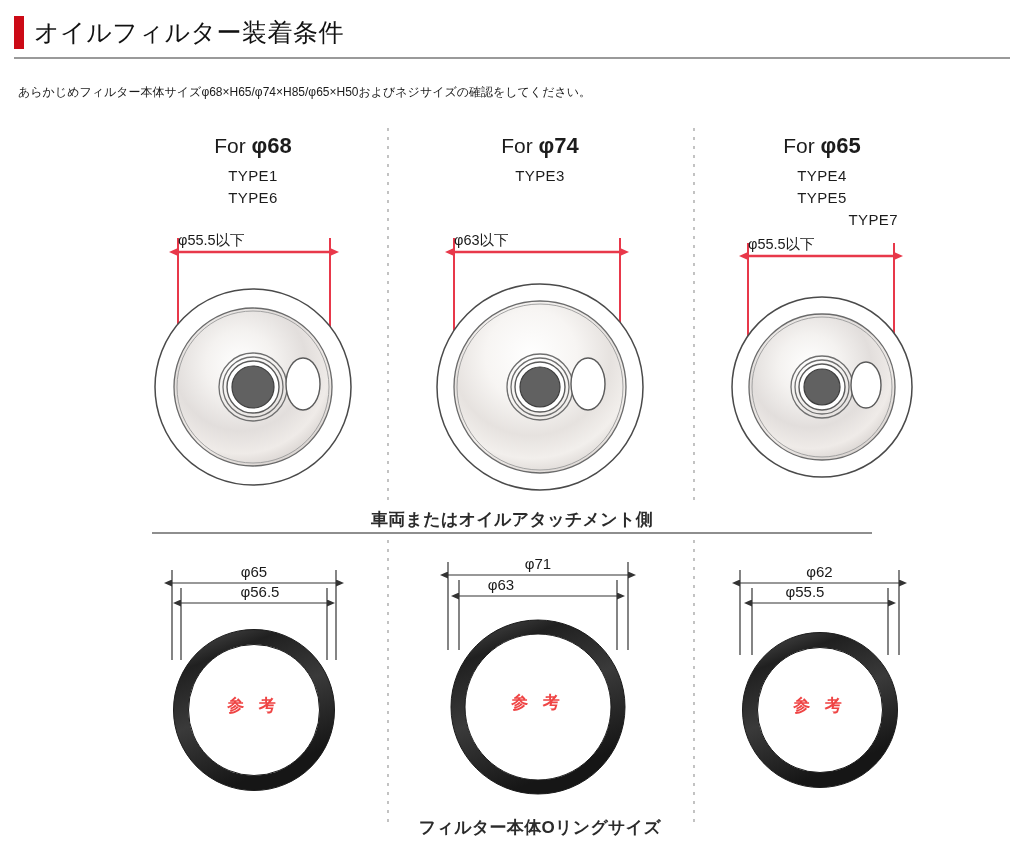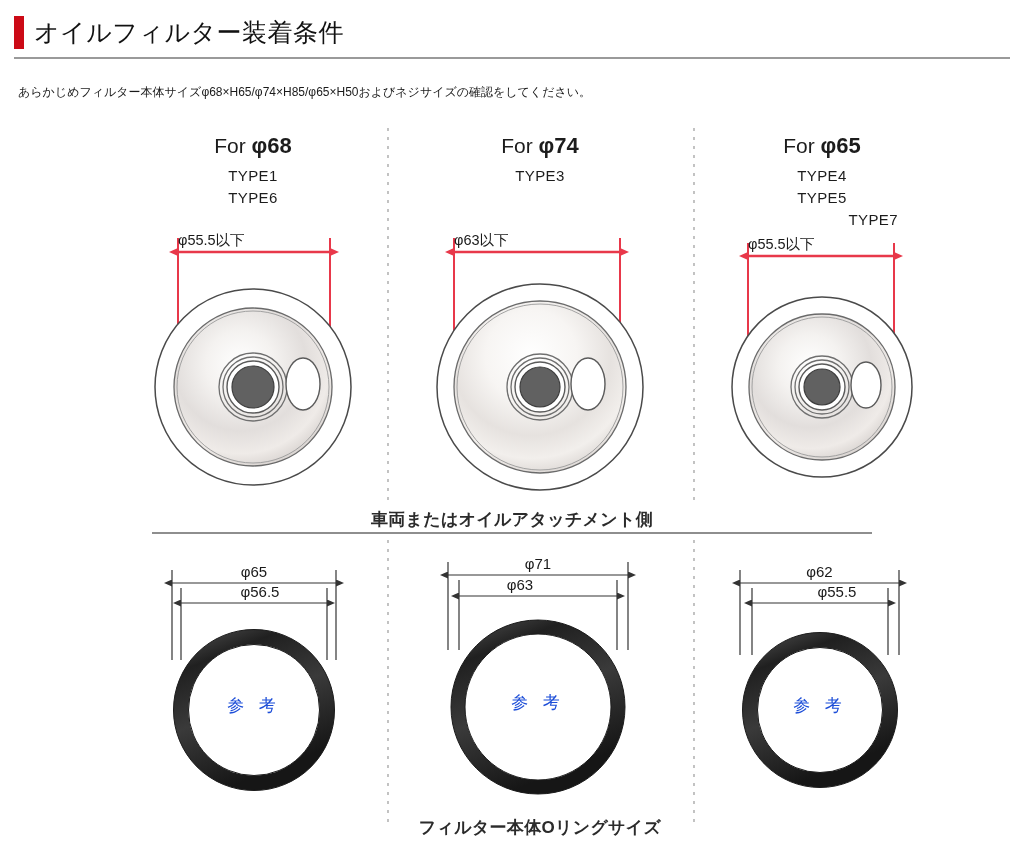--- a/index.html
+++ b/index.html
@@ -96,25 +96,25 @@
   .dim-label-black {
     position: absolute;
     font-size: 15px;
     color: #1a1a1a;
     text-align: center;
     white-space: nowrap;
   }
   .ref-label {
     position: absolute;
     font-size: 17px;
-    color: #1d4ed8;
+    color: #ef4444;
     text-align: center;
     white-space: nowrap;
     letter-spacing: 5px;
-    font-weight: 400;
+    font-weight: 700;
   }
   .section-caption {
     position: absolute;
     font-size: 17px;
     font-weight: bold;
     color: #2b2b2b;
     text-align: center;
     white-space: nowrap;
     letter-spacing: 0.3px;
   }
@@ -283,20 +283,20 @@
 <div class="type-label" style="left:698px; top:211px; width:200px;text-align:right;">TYPE7</div>
 <div class="dim-label-red" style="left:748px; top:235px; width:146px;">φ55.5以下</div>
 
 <div class="section-caption" style="left:362px; top:508px; width:300px;">車両またはオイルアタッチメント側</div>
 
 <div class="dim-label-black" style="left:172px; top:563px; width:164px;">φ65</div>
 <div class="dim-label-black" style="left:187px; top:583px; width:146px;">φ56.5</div>
 <div class="ref-label" style="left:154px; top:694px; width:200px;">参 考</div>
 
 <div class="dim-label-black" style="left:448px; top:555px; width:180px;">φ71</div>
-<div class="dim-label-black" style="left:453px; top:576px; width:134px;">φ63</div>
+<div class="dim-label-black" style="left:434px; top:576px; width:134px;">φ63</div>
 <div class="ref-label" style="left:438px; top:691px; width:200px;">参 考</div>
 
 <div class="dim-label-black" style="left:740px; top:563px; width:159px;">φ62</div>
-<div class="dim-label-black" style="left:752px; top:583px; width:122px;padding-left:24px;">φ55.5</div>
+<div class="dim-label-black" style="left:720px; top:583px; width:122px;padding-left:24px;">φ55.5</div>
 <div class="ref-label" style="left:720px; top:694px; width:200px;">参 考</div>
 
 <div class="section-caption" style="left:390px; top:816px; width:300px;">フィルター本体Oリングサイズ</div>
 
 </body></html>

